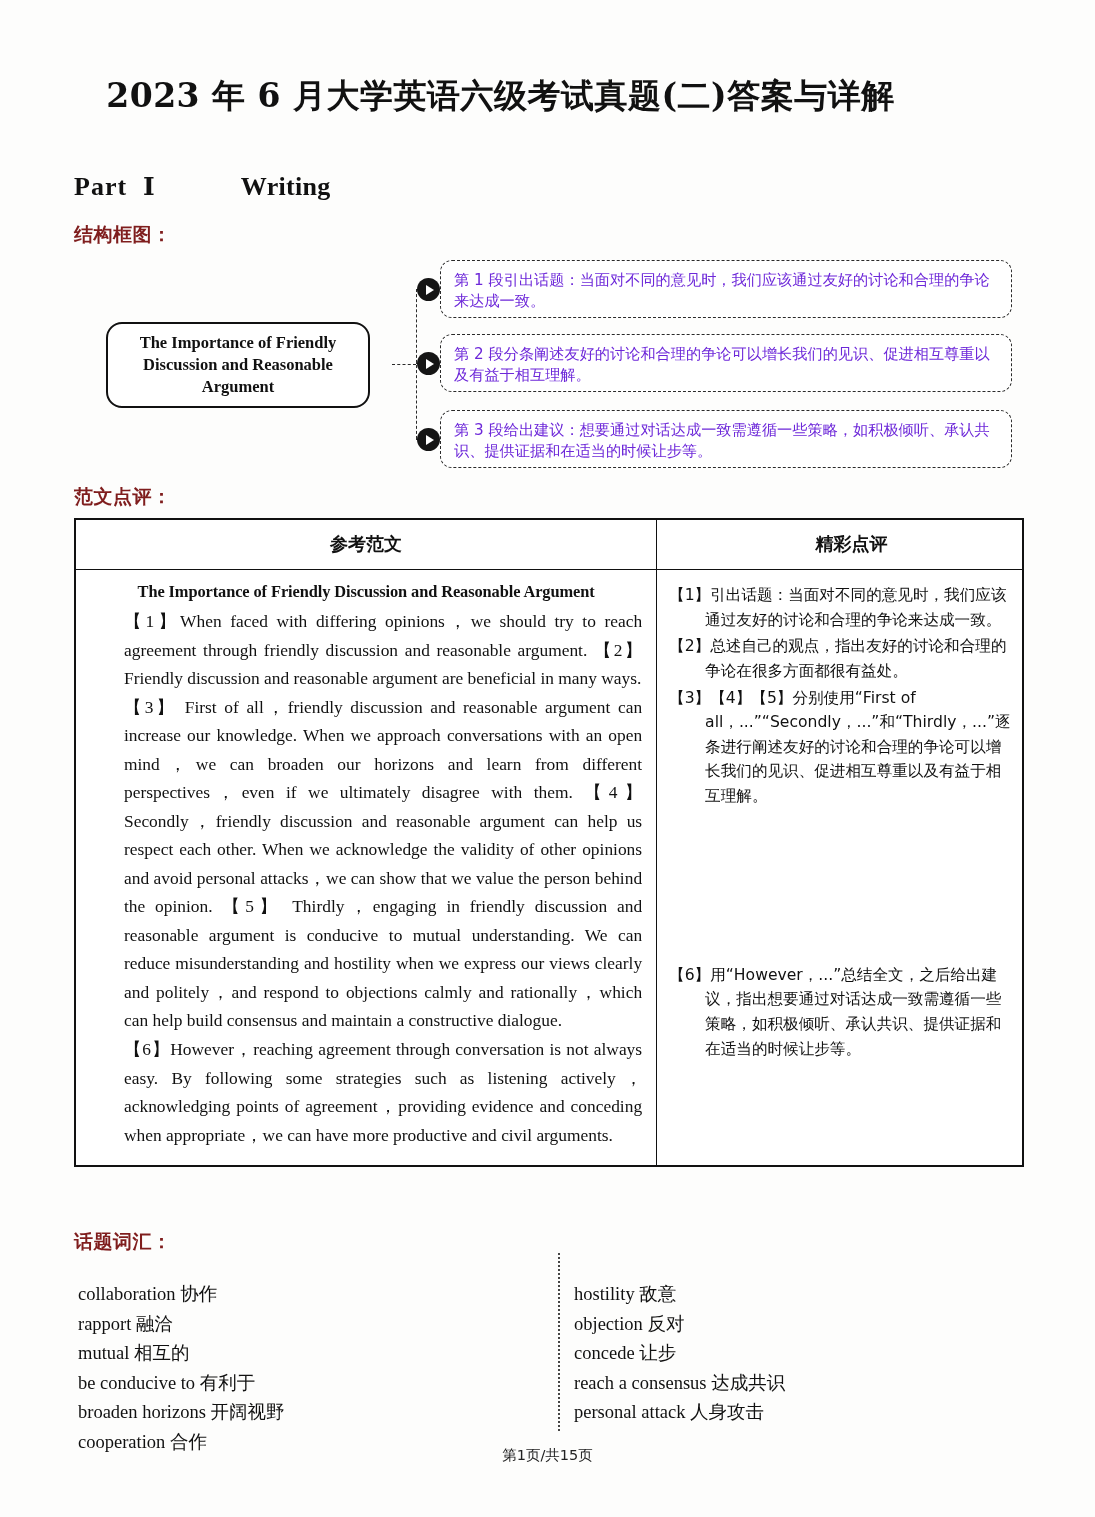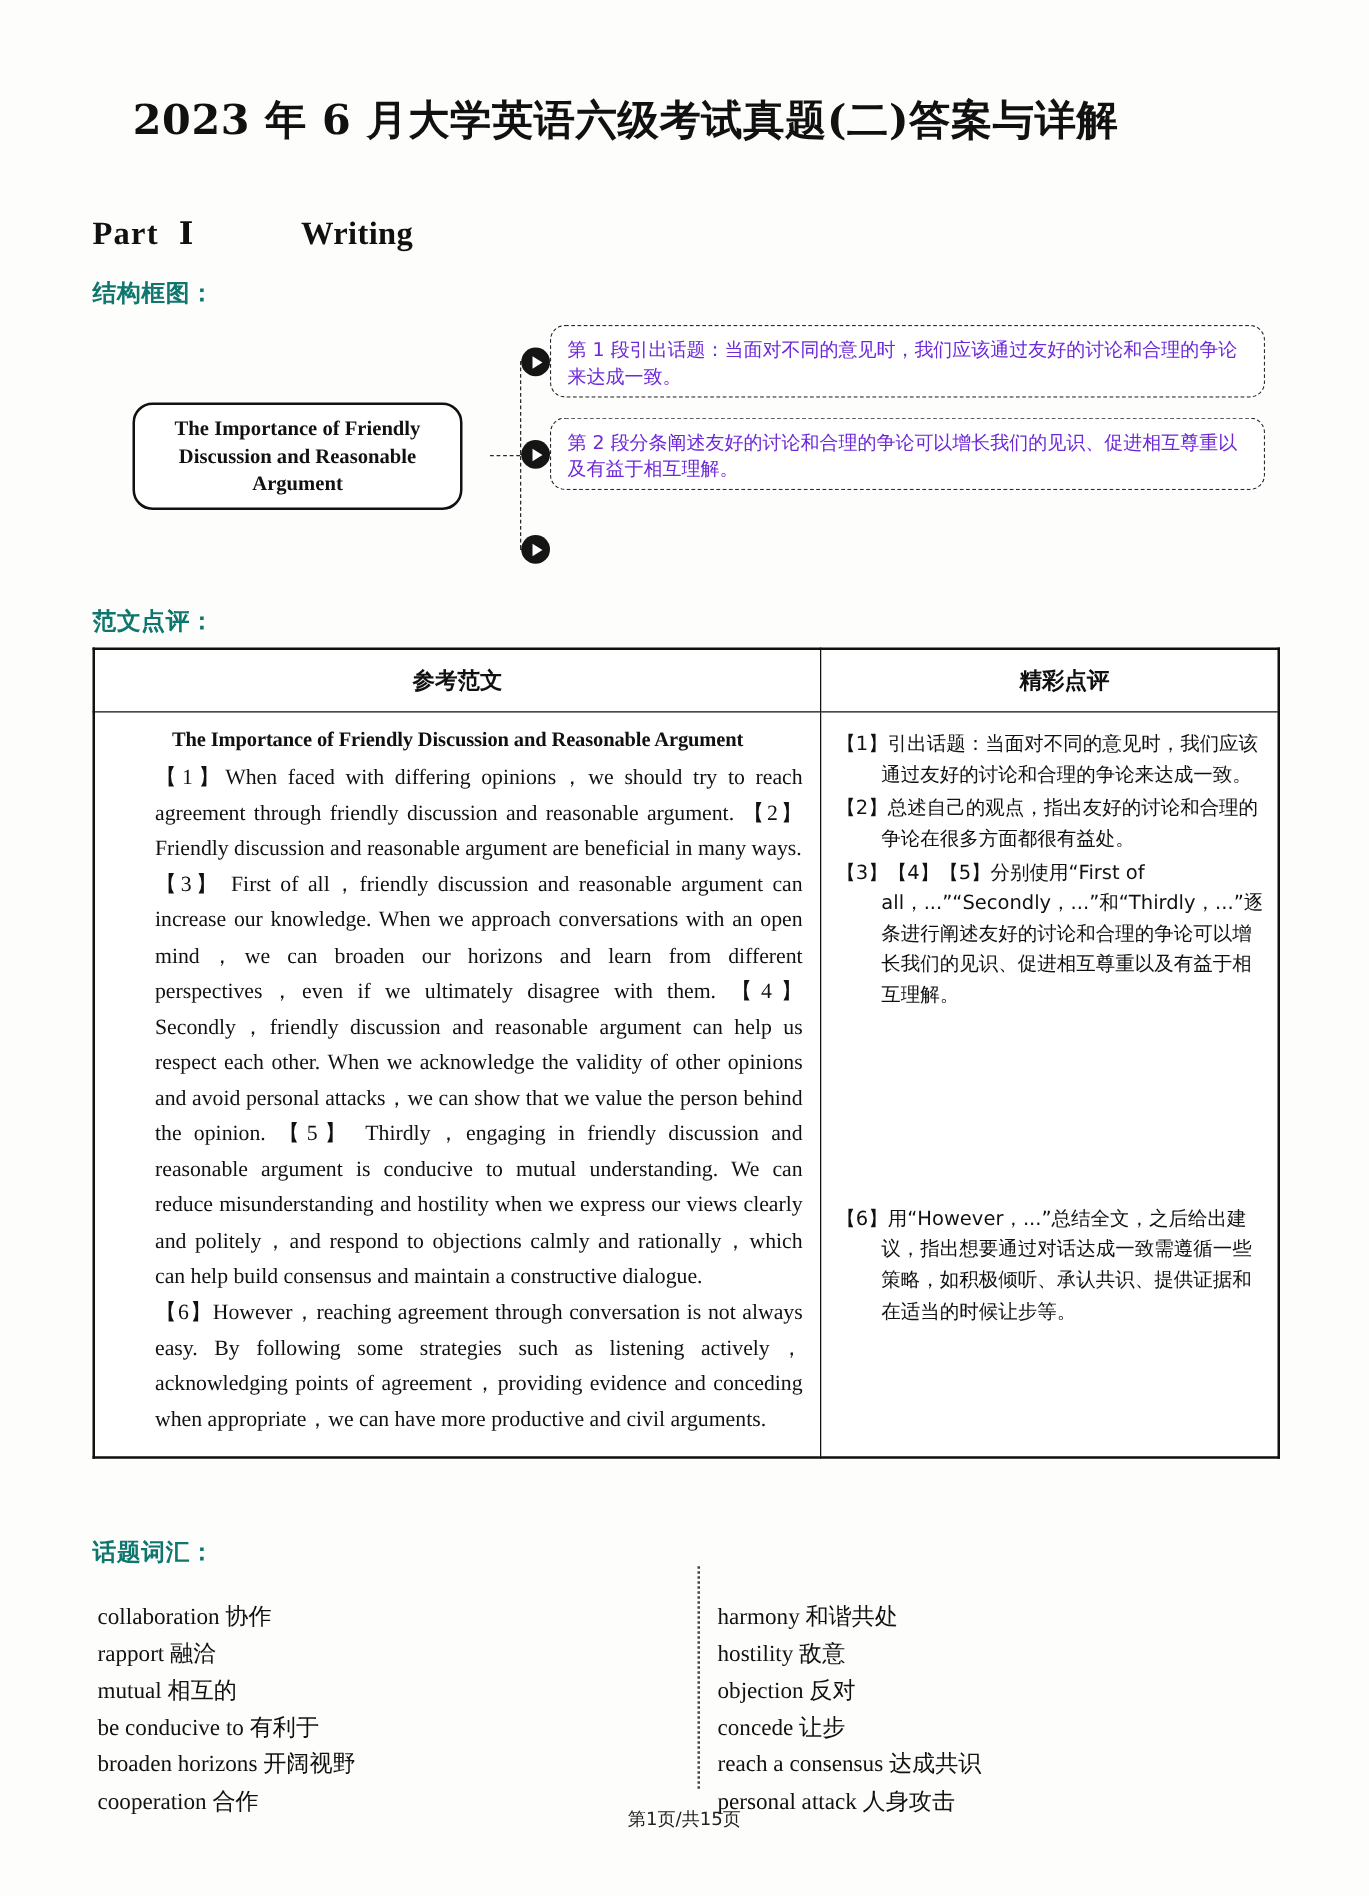--- a/index.html
+++ b/index.html
@@ -59,21 +59,21 @@
     margin-left: 86px;
     font-size: 26px;
     letter-spacing: 0.3px;
   }
 
   .section-label {
     position: absolute;
     font-family: "DejaVu Sans", sans-serif;
     font-weight: 700;
     font-size: 19px;
-    color: #0f766e;
+    color: #7f1d1d;
     letter-spacing: 0.5px;
   }
   #structure-label { top: 222px; left: 74px; }
   #sample-label   { top: 484px; left: 74px; }
   #vocab-label    { top: 1229px; left: 74px; }
 
   
   .diagram {
     position: absolute;
     top: 252px;
@@ -310,20 +310,21 @@
     <div class="conn-branch" id="branch-1"></div>
     <div class="conn-branch" id="branch-2"></div>
     <div class="conn-branch" id="branch-3"></div>
 
     <div class="arrow-badge" id="arrow-1"></div>
     <div class="arrow-badge" id="arrow-2"></div>
     <div class="arrow-badge" id="arrow-3"></div>
 
     <div class="para-box" id="para-box-1">第 1 段引出话题：当面对不同的意见时，我们应该通过友好的讨论和合理的争论来达成一致。</div>
     <div class="para-box" id="para-box-2">第 2 段分条阐述友好的讨论和合理的争论可以增长我们的见识、促进相互尊重以及有益于相互理解。</div>
+    <div class="para-box" id="para-box-3">第 3 段给出建议：想要通过对话达成一致需遵循一些策略，如积极倾听、承认共识、提供证据和在适当的时候让步等。</div>
   </div>
 
   <div class="section-label" id="sample-label">范文点评：</div>
 
   <table class="sample-table">
     <tbody>
         <tr class="head-row">
       <td class="col-left">参考范文</td>
       <td class="col-right">精彩点评</td>
     </tr>
@@ -355,21 +356,20 @@
     <div class="vocab-divider"></div>
     <div class="vocab-col" id="vocab-col-left">
       <div class="vocab-item">collaboration 协作</div>
       <div class="vocab-item">rapport 融洽</div>
       <div class="vocab-item">mutual 相互的</div>
       <div class="vocab-item">be conducive to 有利于</div>
       <div class="vocab-item">broaden horizons 开阔视野</div>
       <div class="vocab-item">cooperation 合作</div>
     </div>
     <div class="vocab-col" id="vocab-col-right">
-      <div class="vocab-item">harmony 和谐共处</div>
       <div class="vocab-item">hostility 敌意</div>
       <div class="vocab-item">objection 反对</div>
       <div class="vocab-item">concede 让步</div>
       <div class="vocab-item">reach a consensus 达成共识</div>
       <div class="vocab-item">personal attack 人身攻击</div>
     </div>
   </div>
 
   <div class="footer">第1页/共15页</div>
 

